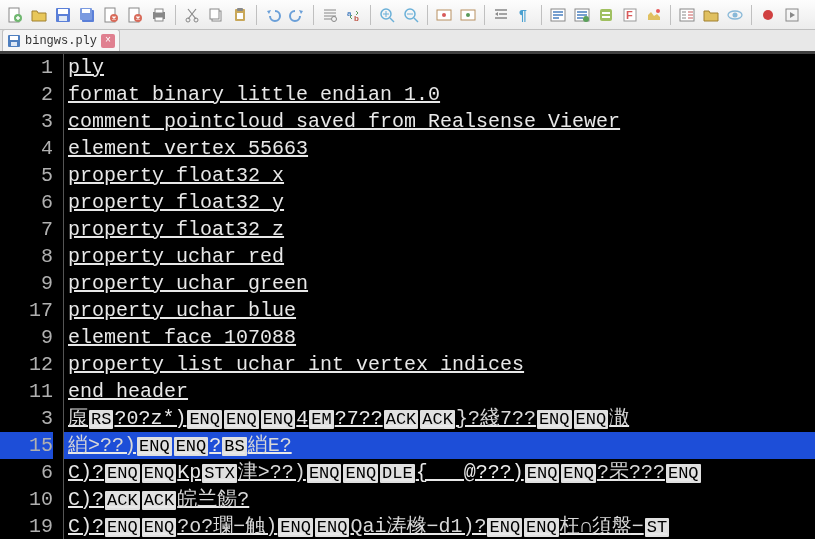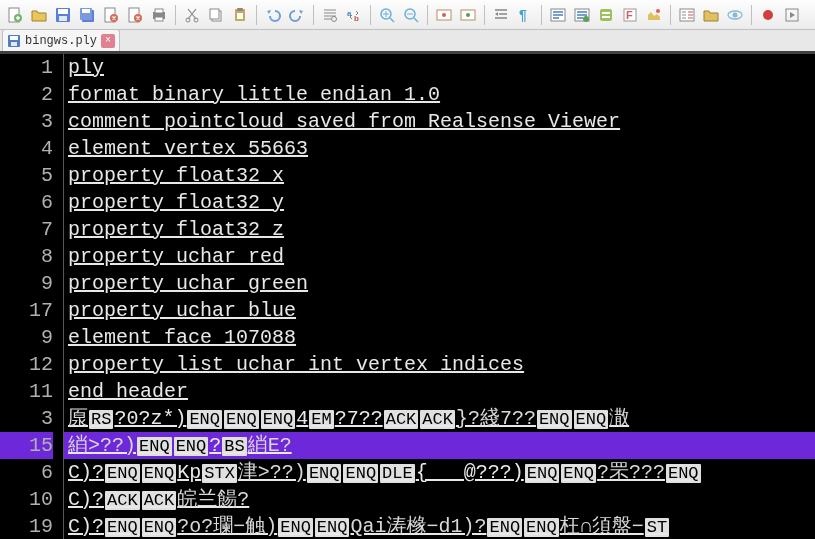--- a/index.html
+++ b/index.html
@@ -78,21 +78,21 @@
   }
   .code {
     flex: 1;
     color: #e8e8e8;
     white-space: pre;
     overflow: hidden;
     position: relative;
   }
   .ln { height: 27px; }
   .cl { height: 27px; padding-left: 4px; text-decoration: underline; }
-  .hl { background: #6d28d9; }
+  .hl { background: #1d4ed8; }
   .ctl {
     background: #e0e0e0;
     color: #000;
     border-radius: 1px;
     padding: 0 2px;
     margin: 11px 1px;
     font-size: 17px;
   }
   .cjk { color: #d8d8d8; }
   svg { display: block; }

